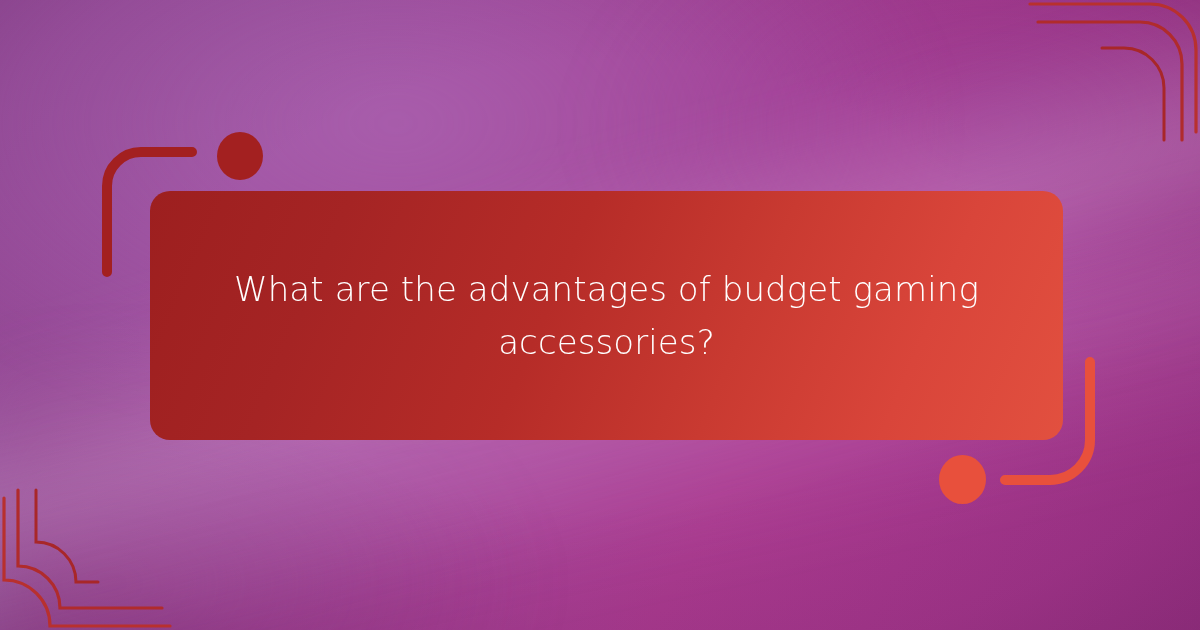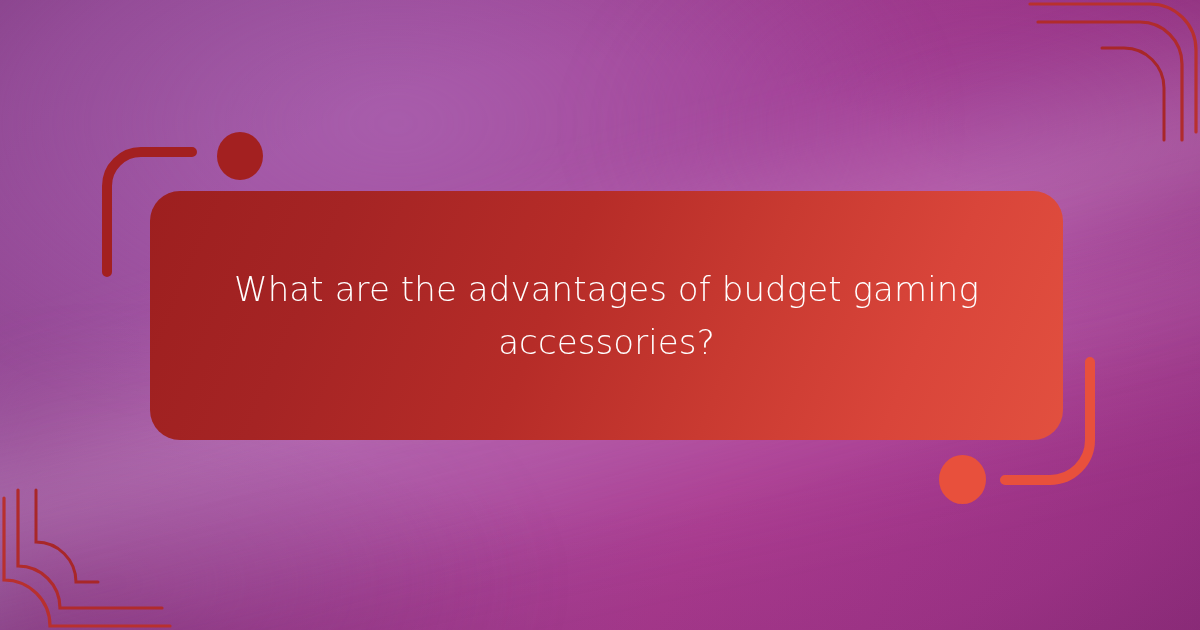--- a/index.html
+++ b/index.html
@@ -139,21 +139,21 @@
     background: #e8503c;
   }
 
   
   .card {
     position: absolute;
     left: 150px;
     top: 191px;
     width: 913px;
     height: 249px;
-    border-radius: 30px;
+    border-radius: 20px;
     background: linear-gradient(113deg,
       #9d1f1f 0%,
       #a52424 20%,
       #b62c28 44%,
       #c93a31 64%,
       #d9453a 82%,
       #e2503f 100%);
     display: flex;
     align-items: center;
     justify-content: center;

